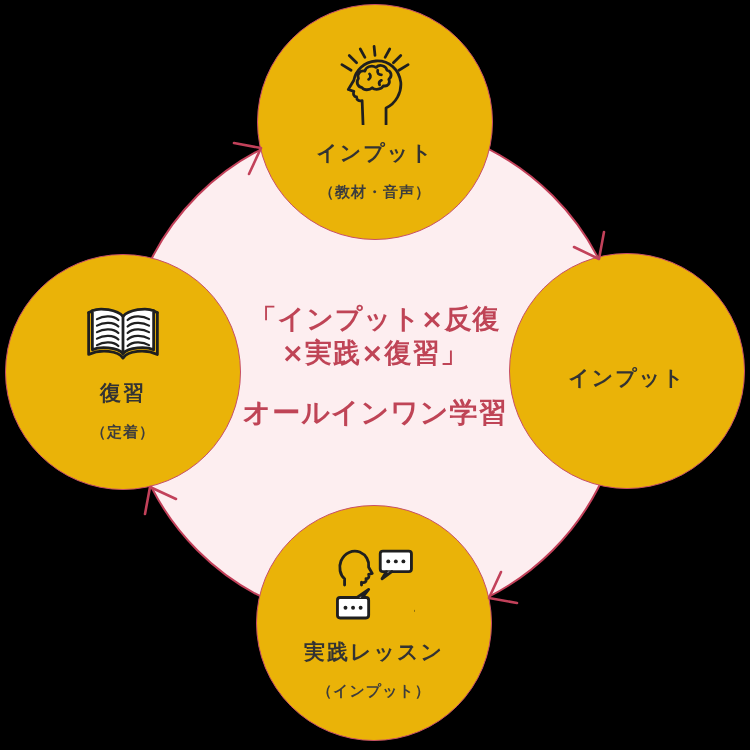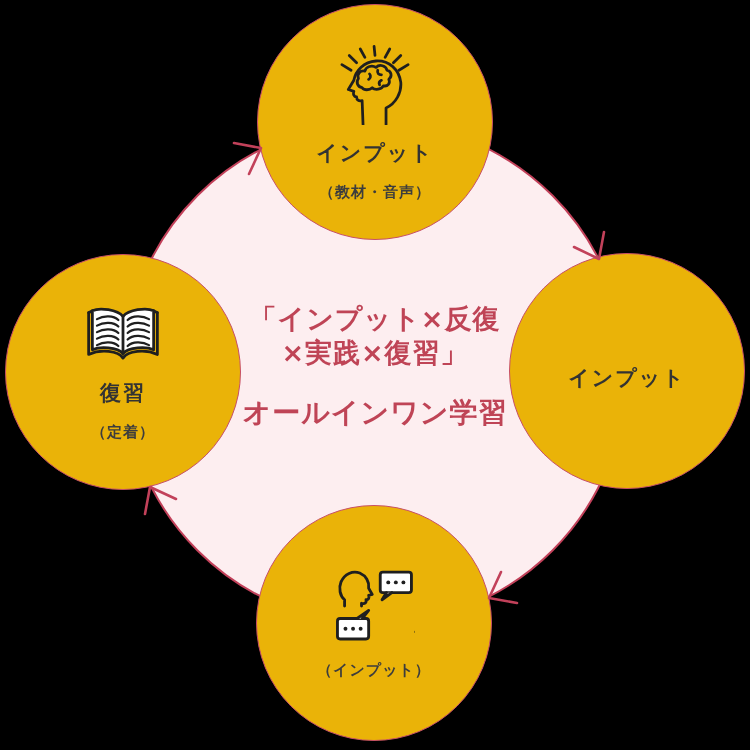--- a/index.html
+++ b/index.html
@@ -97,20 +97,21 @@
         <path d="M33,56 L40,47 L27,56" fill="#fff"></path>
         <circle cx="14" cy="67.5" r="2.2" fill="#1f1f1f" stroke="none"></circle>
         <circle cx="22.5" cy="67.5" r="2.2" fill="#1f1f1f" stroke="none"></circle>
         <circle cx="31" cy="67.5" r="2.2" fill="#1f1f1f" stroke="none"></circle>
 
         <g transform="translate(137,42) scale(-1,1)">
           <path d="M13,42 L13,35 C8,31 6,22 9,15 C13,6 22,2 30,5 C37,8 41,15 40,22 L44,29 L40,30 C41,33 40,35 37,35 C38,38 36,40 32,39 L32,42"></path>
         </g>
       </svg>
     </span>
+    <div class="title">実践レッスン</div>
     <div class="subtitle">（インプット）</div>
   </div>
 
   <div class="node node-left">
     <span class="icon">
       <svg width="78" height="62" viewBox="0 0 84 66" fill="none" stroke="#1f1f1f" stroke-width="3" stroke-linecap="round" stroke-linejoin="round">
 
         <path d="M5,10 L5,55 C18,49 37,51 42,59 C47,51 66,49 79,55 L79,10"></path>
         <path d="M5,10 L9,8"></path>
           <path d="M79,10 L75,8"></path>

